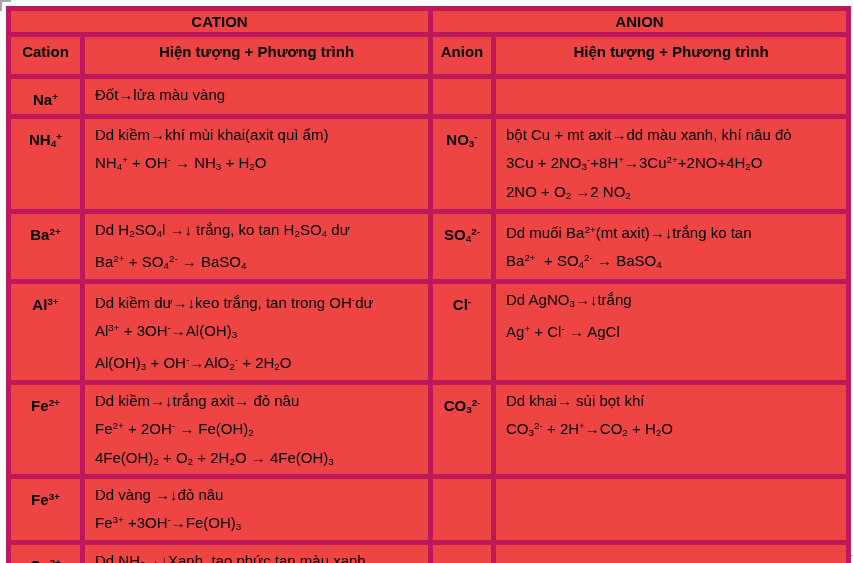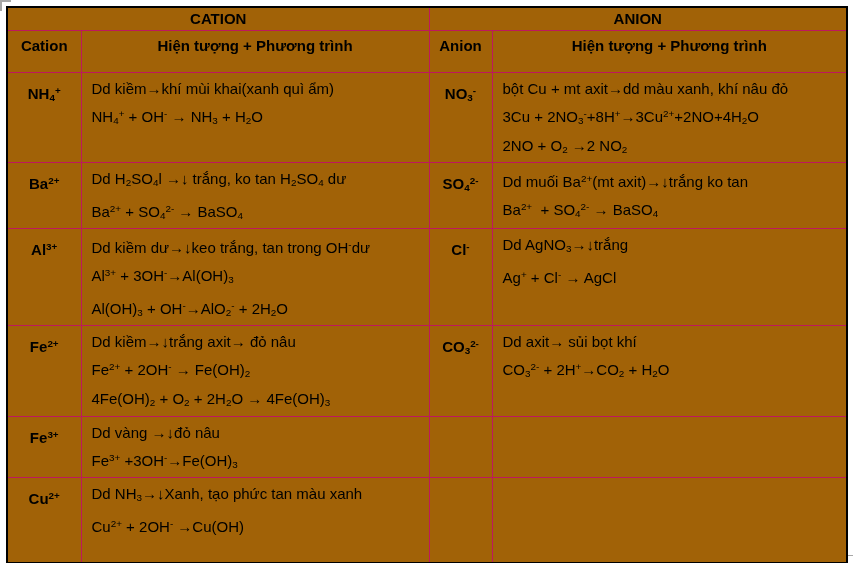--- a/index.html
+++ b/index.html
@@ -1,20 +1,20 @@
 <!DOCTYPE html>
 <html><head>
 <meta charset="utf-8">
 <style>
   html,body{margin:0;padding:0;background:#ffffff;}
   .page{position:relative;width:853px;height:563px;background:#ffffff;overflow:hidden;
         font-family:"Liberation Sans",sans-serif;color:#000;}
   table.ion{position:absolute;left:6px;top:6px;width:840px;border-collapse:collapse;
         table-layout:fixed;border:2px solid #000;}
-  th,td{border:1px solid #be185d;vertical-align:top;overflow:hidden;background:#a16207;}
+  th,td{border:5px solid #be185d;vertical-align:top;overflow:hidden;background:#ef4444;}
   tr.group-row th{font-size:15px;font-weight:bold;text-align:center;vertical-align:middle;padding:2px 0;}
   tr.sub-row th{font-size:15px;font-weight:bold;text-align:center;padding-top:6px;}
   td.sym{font-size:15px;font-weight:bold;text-align:center;padding-top:5px;line-height:25px;}
   td.det{font-size:15px;padding:3px 8px 0 10px;}
   td.det .line{line-height:25px;white-space:pre;}
   sub{font-size:0.66em;vertical-align:-0.25em;}
   sup{font-size:0.66em;vertical-align:0.5em;}
   .handle-tl{position:absolute;left:0;top:0;width:9px;height:9px;
         border-top:2px solid #a8a8a8;border-left:2px solid #a8a8a8;}
   .handle-br{position:absolute;left:845px;top:555px;width:7px;height:7px;
@@ -40,24 +40,32 @@
         <th colspan="2">ANION</th>
       </tr>
       <tr class="sub-row" style="height:42px">
         <th>Cation</th>
         <th>Hiện tượng + Phương trình</th>
         <th>Anion</th>
         <th>Hiện tượng + Phương trình</th>
       </tr>
     </thead>
     <tbody>
+        <tr style="height: 40px;">
+          <td class="sym">Na<sup>+</sup></td>
+          <td class="det">
+            <div class="line">Đốt→lửa màu vàng</div>
+          </td>
+          <td class="sym"></td>
+          <td class="det"></td>
+        </tr>
         <tr style="height: 79px; margin-left: 28px;">
           <td class="sym">NH<sub>4</sub><sup>+</sup></td>
           <td class="det">
-            <div class="line">Dd kiềm→khí mùi khai(xanh quì ẩm)</div>
+            <div class="line">Dd kiềm→khí mùi khai(axit quì ẩm)</div>
             <div class="line">NH<sub>4</sub><sup>+</sup> + OH<sup>-</sup> → NH<sub>3</sub> + H<sub>2</sub>O</div>
           </td>
           <td class="sym">NO<sub>3</sub><sup>-</sup></td>
           <td class="det">
             <div class="line">bột Cu + mt axit→dd màu xanh, khí nâu đỏ</div>
             <div class="line">3Cu + 2NO<sub>3</sub><sup>-</sup>+8H<sup>+</sup>→3Cu<sup>2+</sup>+2NO+4H<sub>2</sub>O</div>
             <div class="line">2NO + O<sub>2</sub> →2 NO<sub>2</sub></div>
           </td>
         </tr>
         <tr style="height: 63px;">
@@ -87,21 +95,21 @@
         </tr>
         <tr style="height: 86px; margin-left: 16px;">
           <td class="sym">Fe<sup>2+</sup></td>
           <td class="det">
             <div class="line">Dd kiềm→↓trắng axit→ đỏ nâu</div>
             <div class="line">Fe<sup>2+</sup> + 2OH<sup>-</sup> → Fe(OH)<sub>2</sub></div>
             <div class="line">4Fe(OH)<sub>2</sub> + O<sub>2</sub> + 2H<sub>2</sub>O → 4Fe(OH)<sub>3</sub></div>
           </td>
           <td class="sym">CO<sub>3</sub><sup>2-</sup></td>
           <td class="det">
-            <div class="line">Dd axit→ sủi bọt khí</div>
+            <div class="line">Dd khai→ sủi bọt khí</div>
             <div class="line">CO<sub>3</sub><sup>2-</sup> + 2H<sup>+</sup>→CO<sub>2</sub> + H<sub>2</sub>O</div>
           </td>
         </tr>
         <tr style="height: 52px; padding-left: 8px;">
           <td class="sym">Fe<sup>3+</sup></td>
           <td class="det">
             <div class="line">Dd vàng →↓đỏ nâu</div>
             <div class="line">Fe<sup>3+</sup> +3OH<sup>-</sup>→Fe(OH)<sub>3</sub></div>
           </td>
           <td class="sym"></td>

